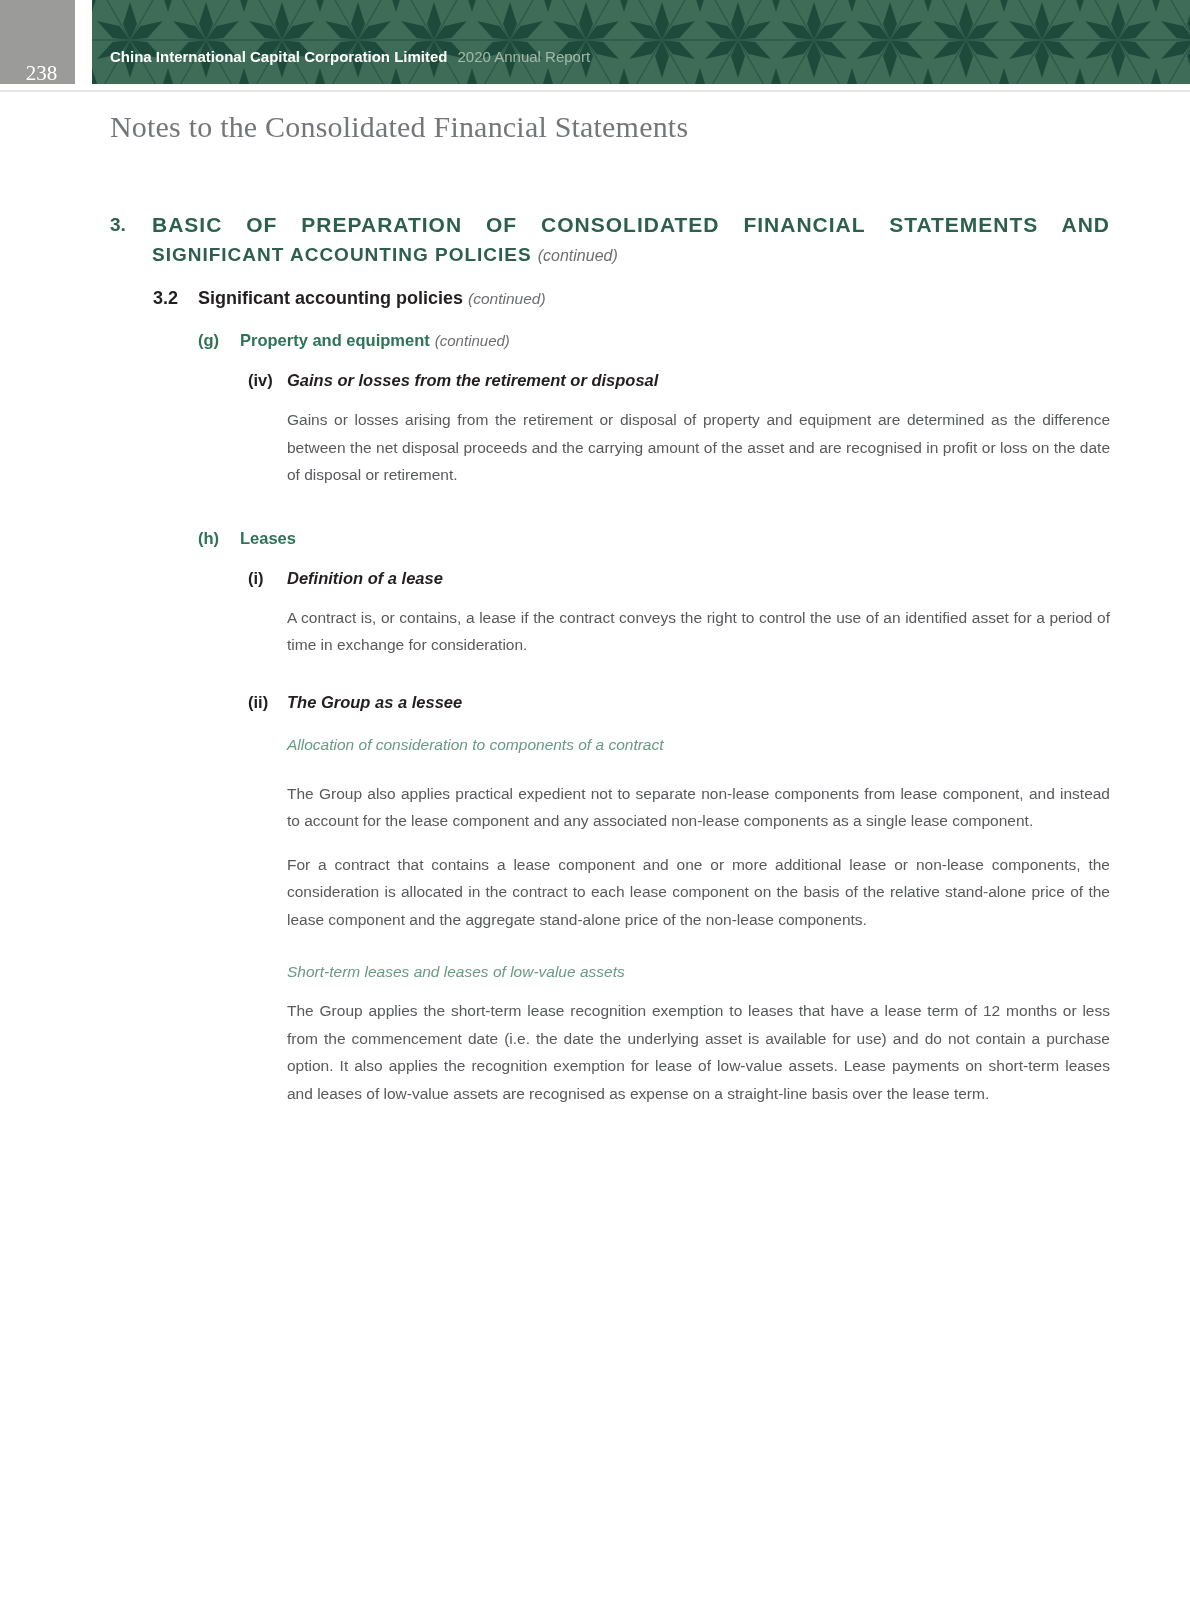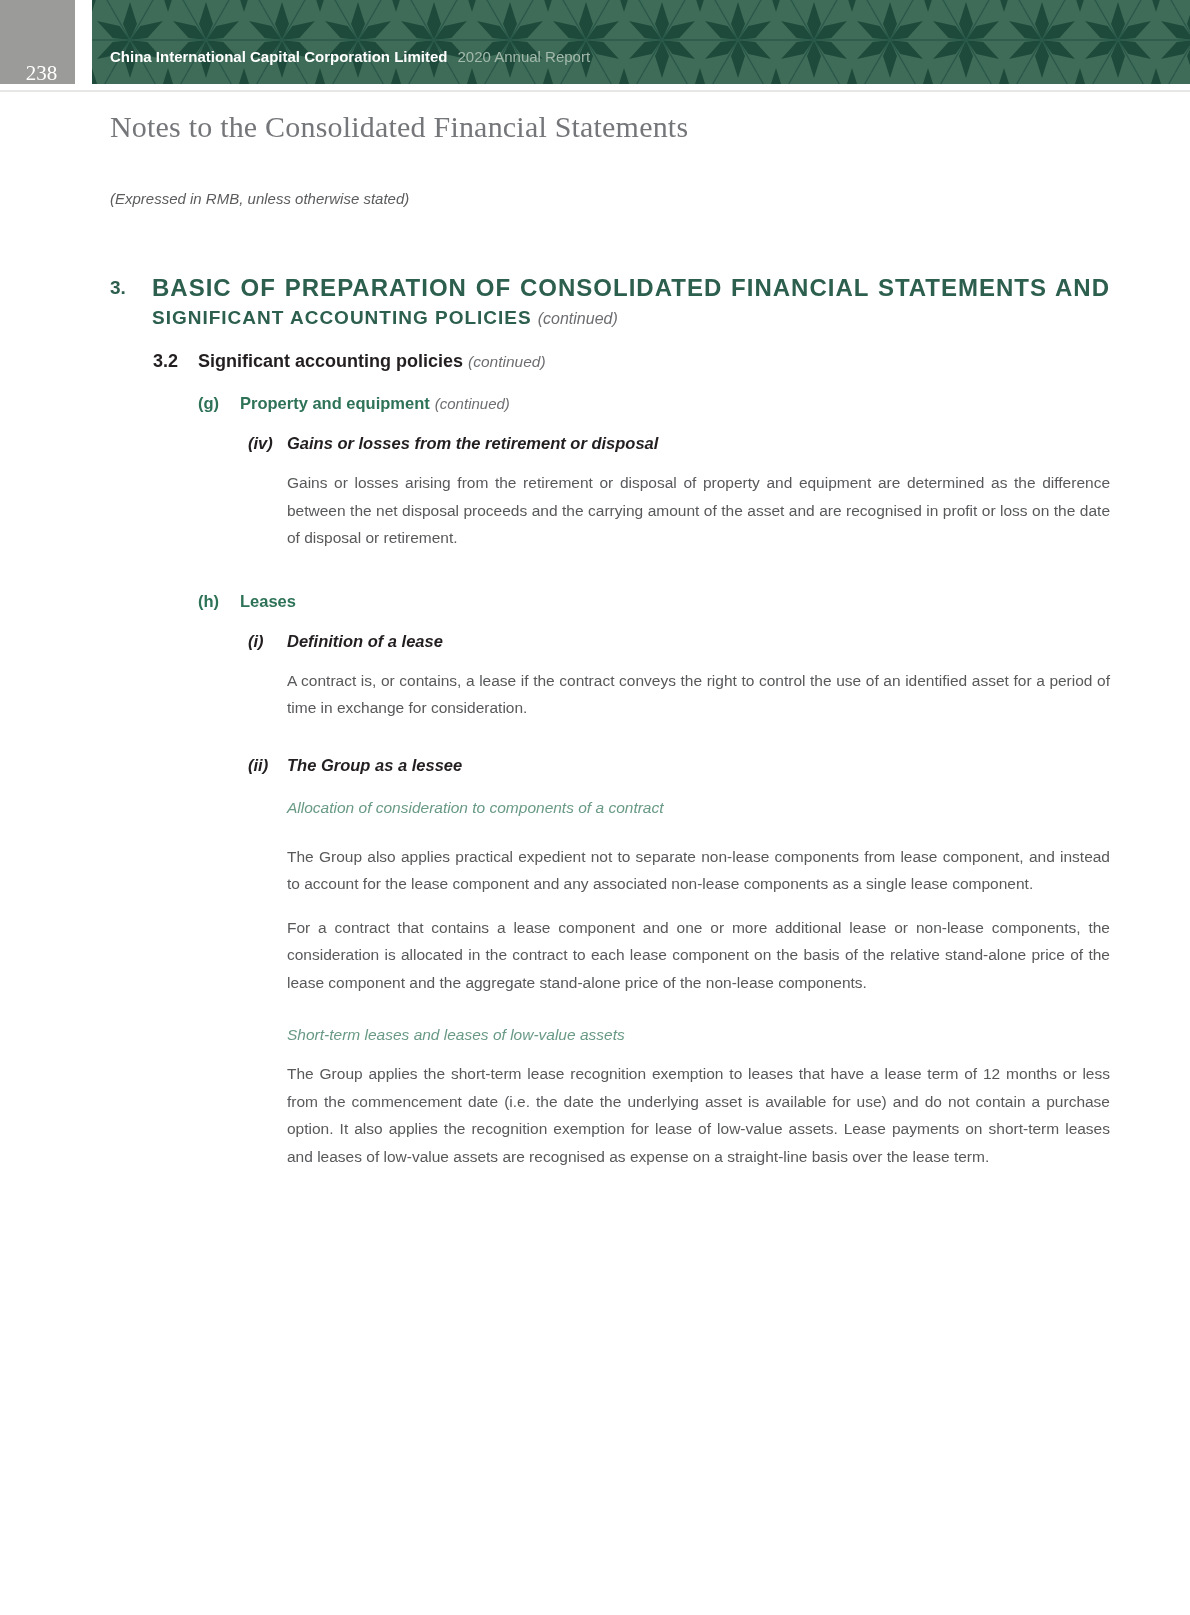--- a/index.html
+++ b/index.html
@@ -58,42 +58,42 @@
   }
   .cont{font-style:italic;font-weight:normal;color:#6d6e71;}
   
   .h3-row{display:flex;margin-top:66px;}
   .h3-num{
     flex:0 0 42px;
     font-size:19px;font-weight:bold;color:#2d5f4e;line-height:30px;
   }
   .h3-text{flex:1;}
   .h3-line1{
-    font-size:24px;font-weight:bold;color:#2d5f4e;line-height:30px;
+    font-size:21px;font-weight:bold;color:#2d5f4e;line-height:30px;
     letter-spacing:1px;
     text-align:justify;text-align-last:justify;
   }
   .h3-line2{
     font-size:19px;font-weight:bold;color:#2d5f4e;line-height:30px;
     letter-spacing:1px;
   }
   .h3-line2 .cont{font-size:16px;letter-spacing:0;margin-left:6px;}
   
   .h32-row{display:flex;margin-left:43px;margin-top:17px;}
   .h32-num{flex:0 0 45px;font-size:18px;font-weight:bold;color:#231f20;}
   .h32-text{font-size:18px;font-weight:bold;color:#231f20;}
   .h32-text .cont{font-size:15.5px;margin-left:5px;}
   
   .lvl-g{display:flex;margin-left:88px;margin-top:22px;}
   .lvl-g .lbl{flex:0 0 42px;font-size:16.5px;font-weight:bold;color:#2e7257;}
   .lvl-g .ttl{font-size:16.5px;font-weight:bold;color:#2e7257;}
   .lvl-g .cont{font-size:15px;margin-left:5px;}
   
   .lvl-r{display:flex;margin-left:138px;margin-top:21px;}
-  .lvl-r .lbl{flex:0 0 39px;font-size:16.5px;font-weight:bold;font-style:italic;color:#231f20;}
+  .lvl-r .lbl{flex:0 0 39px;font-size:16.5px;font-weight:bold;color:#231f20;}
   .lvl-r .ttl{font-size:16.5px;font-weight:bold;font-style:italic;color:#231f20;}
   
   .subhead{
     margin-left:177px;margin-top:24px;
     font-size:15.5px;font-style:italic;color:#699a86;
   }
   
   .para{
     margin-left:177px;width:823px;
     margin-top:16px;
@@ -138,21 +138,20 @@
       <div class="band-text">
         <span class="company">China International Capital Corporation Limited</span><span class="report">2020 Annual Report</span>
       </div>
     </div>
   </div>
   <div class="hdr-rule"></div>
 
   <main class="content">
 
     <h1 class="doc-title">Notes to the Consolidated Financial Statements</h1>
-    <p class="doc-subtitle">(Expressed in RMB, unless otherwise stated)</p>
 
     <div class="h3-row">
       <div class="h3-num">3.</div>
       <div class="h3-text">
         <div class="h3-line1">BASIC OF PREPARATION OF CONSOLIDATED FINANCIAL STATEMENTS AND</div>
         <div class="h3-line2"><span>SIGNIFICANT ACCOUNTING POLICIES</span><span class="cont" style="margin-left:6px;">(continued)</span></div>
       </div>
     </div>
 
     <div class="h32-row">

